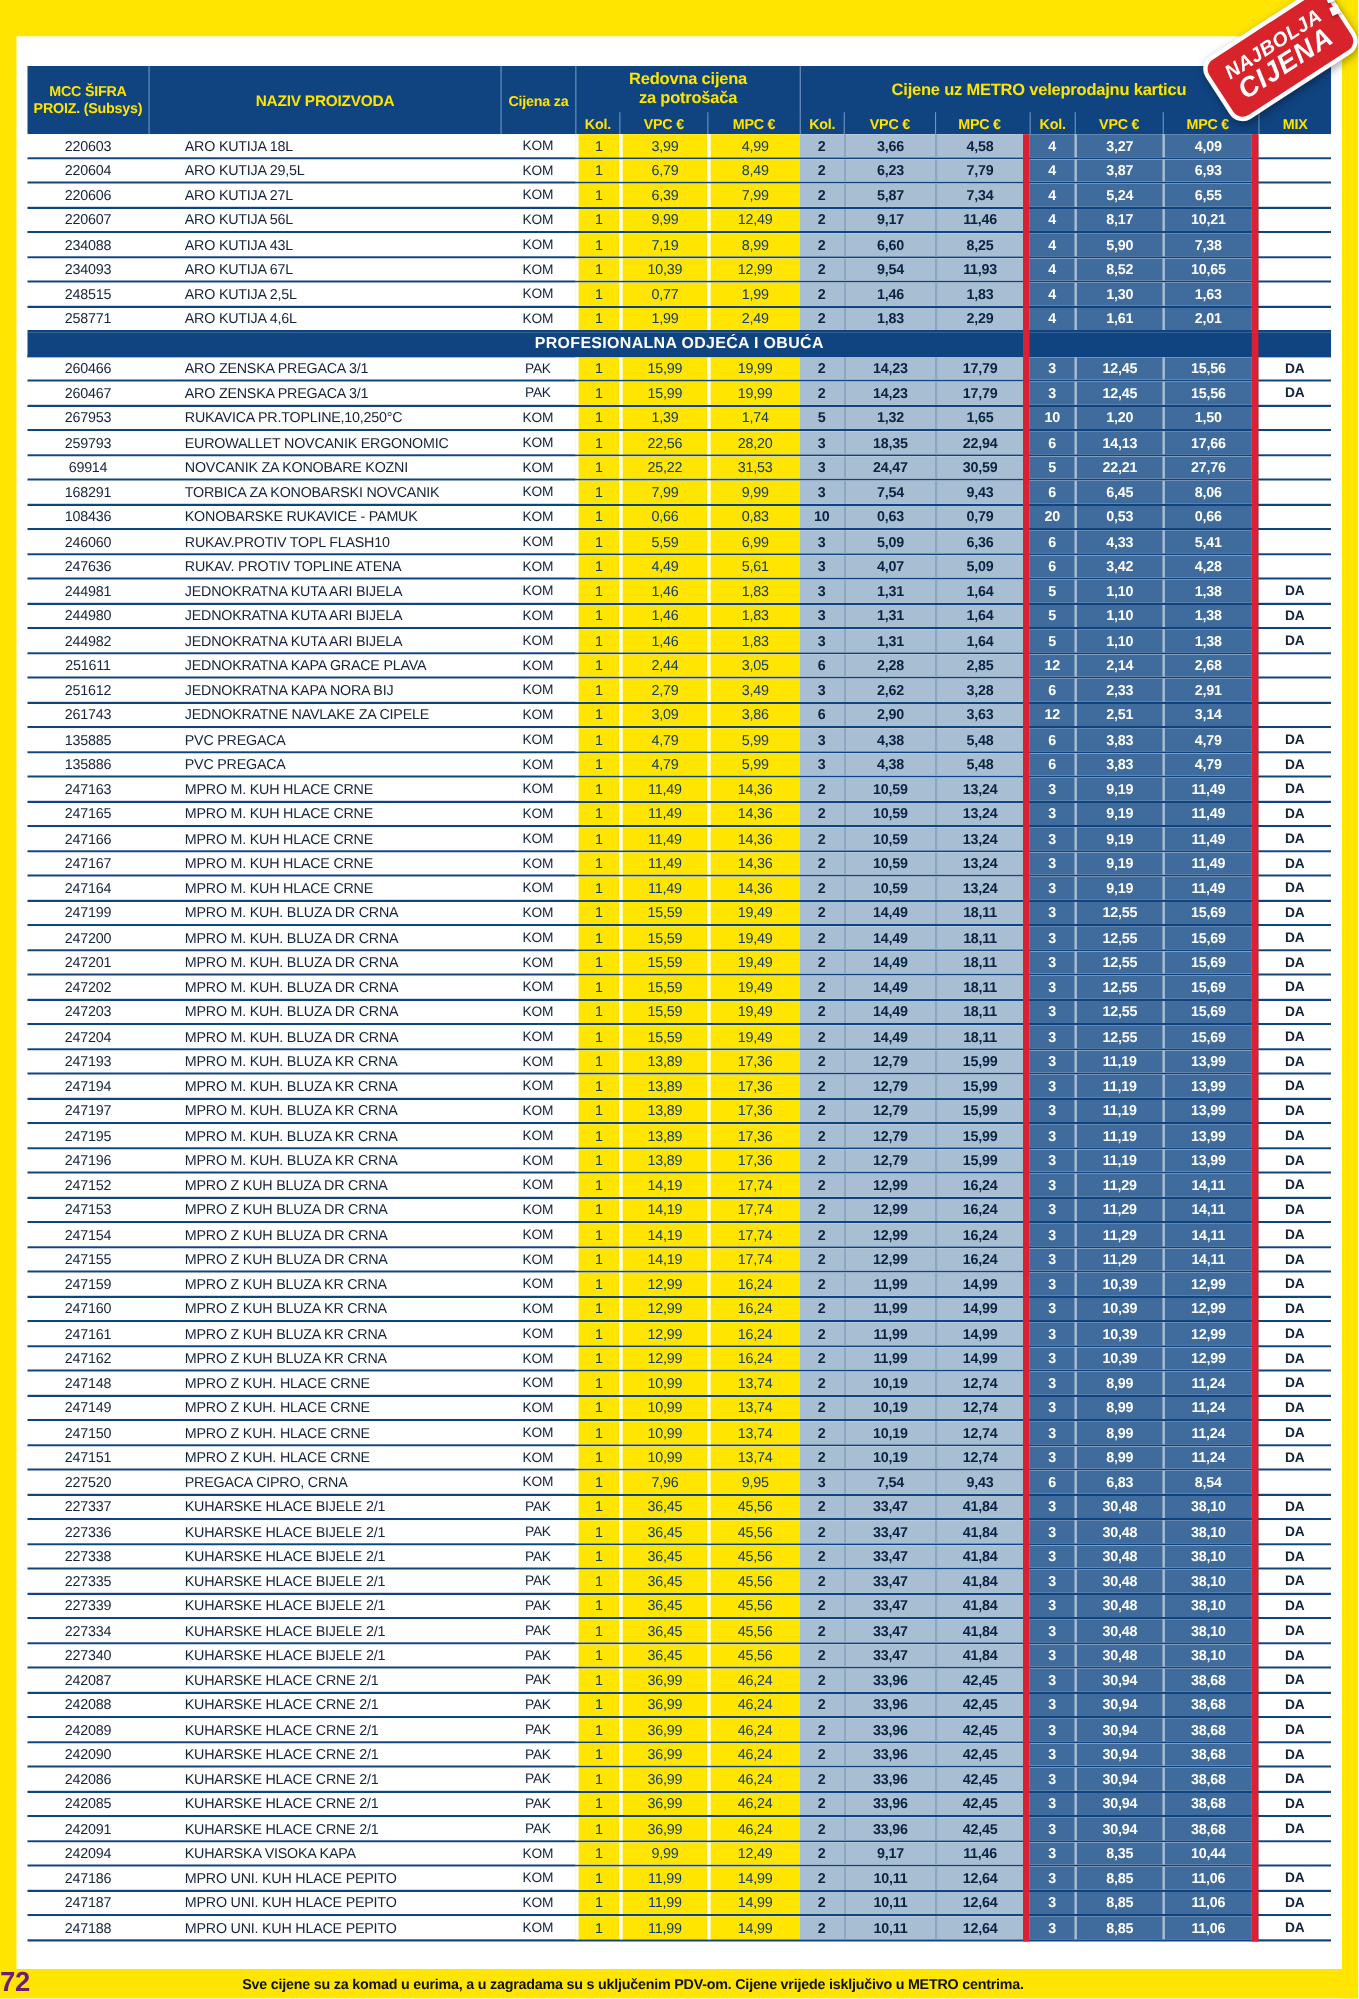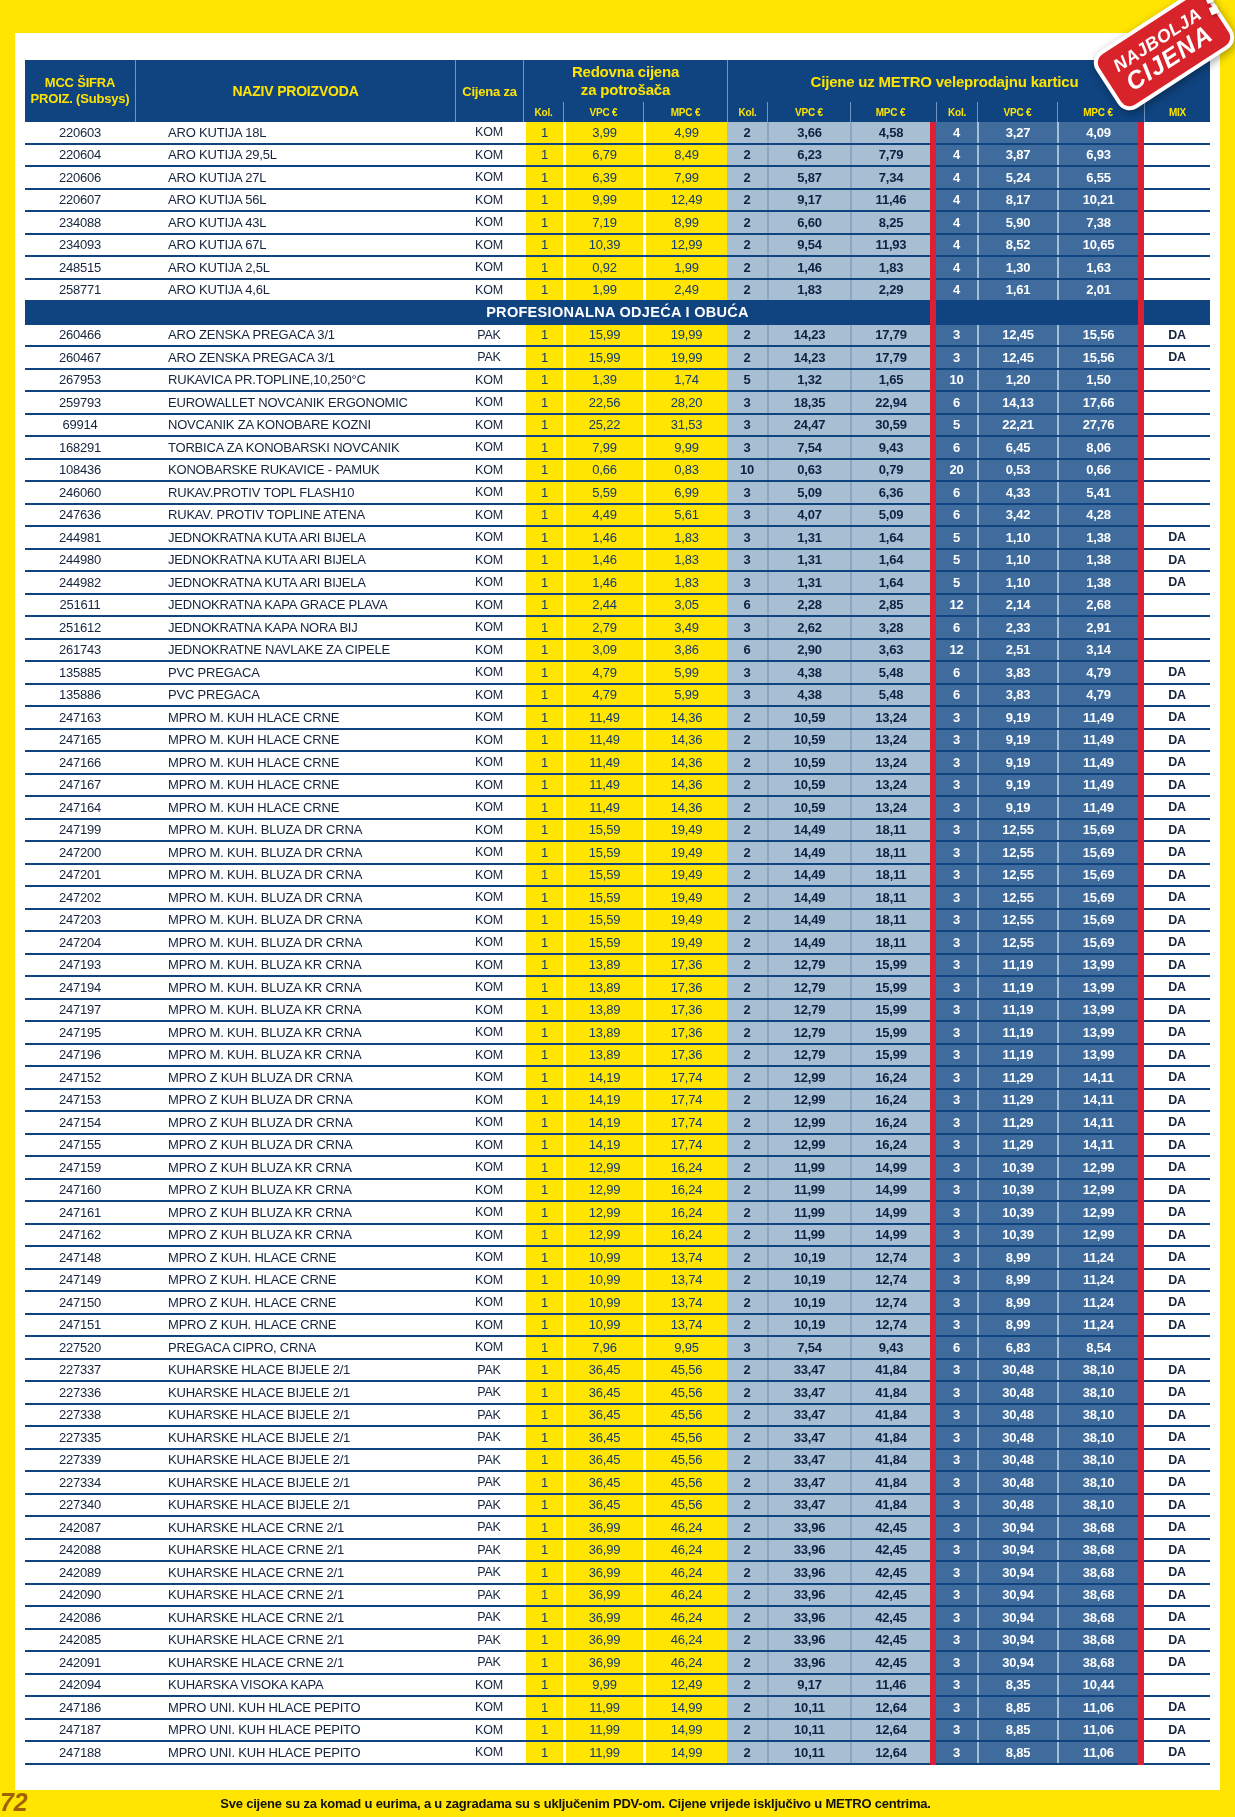--- a/index.html
+++ b/index.html
@@ -18,21 +18,21 @@
          grid-template-rows:42px 20px;background:#0f4480;color:#ffe400;}
   .th{display:flex;flex-direction:column;align-items:center;justify-content:center;
       font-weight:700;text-align:center;border-left:1px solid #6e96c2;box-sizing:border-box;}
   .th.first{border-left:none;}
   .th-id{grid-column:1;grid-row:1/3;font-size:13px;line-height:16px;}
   .th-name{grid-column:2;grid-row:1/3;font-size:14px;}
   .th-unit{grid-column:3;grid-row:1/3;font-size:13px;}
   .th-g1{grid-column:4/7;grid-row:1;font-size:15px;line-height:18px;}
   .th-g2{grid-column:7/15;grid-row:1;font-size:15px;padding-left:17px;}
   .th-gmix{grid-column:15;grid-row:1;}
-  .th-sub{grid-row:2;font-size:10px;}
+  .th-sub{grid-row:2;font-size:13px;}
 
   .tbody{position:relative;}
   .row{display:grid;grid-template-columns:110px 320px 68px 40px 80px 84px 40px 83px 80px 6px 41px 80px 81px 6px 66px;
        height:22.5px;box-sizing:border-box;border-bottom:2px solid #0f4480;background:#fff;}
   .cell{display:flex;align-items:center;justify-content:center;box-sizing:border-box;
         font-size:13px;color:#15233c;overflow:hidden;white-space:nowrap;}
   .c-id{font-weight:500;}
   .c-name{justify-content:flex-start;padding-left:33px;font-weight:500;}
   .c-unit{font-weight:500;font-size:12.5px;}
   .c-k1,.c-vpc1,.c-mpc1{background:#ffe500;color:#123a6d;font-weight:500;}
@@ -57,21 +57,21 @@
          box-shadow:0 3px 8px rgba(0,0,0,.35);display:flex;flex-direction:column;
          align-items:center;justify-content:center;color:#fff;font-style:italic;font-weight:800;}
   .badge-l1{font-size:18px;line-height:18px;letter-spacing:.5px;}
   .badge-l2{font-size:25px;line-height:24px;letter-spacing:1px;}
   .badge-excl{position:absolute;right:-12px;top:-26px;font-size:58px;font-weight:900;
               transform:rotate(10deg);font-style:normal;text-shadow:0 2px 3px rgba(0,0,0,.3);}
 
   
   .footer-note{position:absolute;left:0;top:1790px;width:1151px;height:27px;display:flex;
                align-items:center;justify-content:center;color:#111;font-weight:700;font-size:13px;z-index:10;}
-  .page-number{position:absolute;left:0px;top:1788px;color:#a16207;font-weight:700;font-size:25px;z-index:11;font-style:italic;}
+  .page-number{position:absolute;left:0px;top:1788px;color:#701a75;font-weight:700;font-size:25px;z-index:11;}
 </style>
 </head>
 <body>
 
 <div class="page">
 
   <div class="frame frame-top"></div>
   <div class="frame frame-left"></div>
   <div class="frame frame-right"></div>
   <div class="frame frame-bottom"></div>
@@ -211,21 +211,21 @@
           <div class="cell c-vpc3">8,52</div>
           <div class="cell c-mpc3">10,65</div>
           <div class="cell c-sp2"></div>
           <div class="cell c-mix"></div>
         </div>
         <div class="row">
           <div class="cell c-id">248515</div>
           <div class="cell c-name">ARO KUTIJA 2,5L</div>
           <div class="cell c-unit">KOM</div>
           <div class="cell c-k1">1</div>
-          <div class="cell c-vpc1">0,92</div>
+          <div class="cell c-vpc1">0,77</div>
           <div class="cell c-mpc1">1,99</div>
           <div class="cell c-k2">2</div>
           <div class="cell c-vpc2">1,46</div>
           <div class="cell c-mpc2">1,83</div>
           <div class="cell c-sp1"></div>
           <div class="cell c-k3">4</div>
           <div class="cell c-vpc3">1,30</div>
           <div class="cell c-mpc3">1,63</div>
           <div class="cell c-sp2"></div>
           <div class="cell c-mix"></div>

